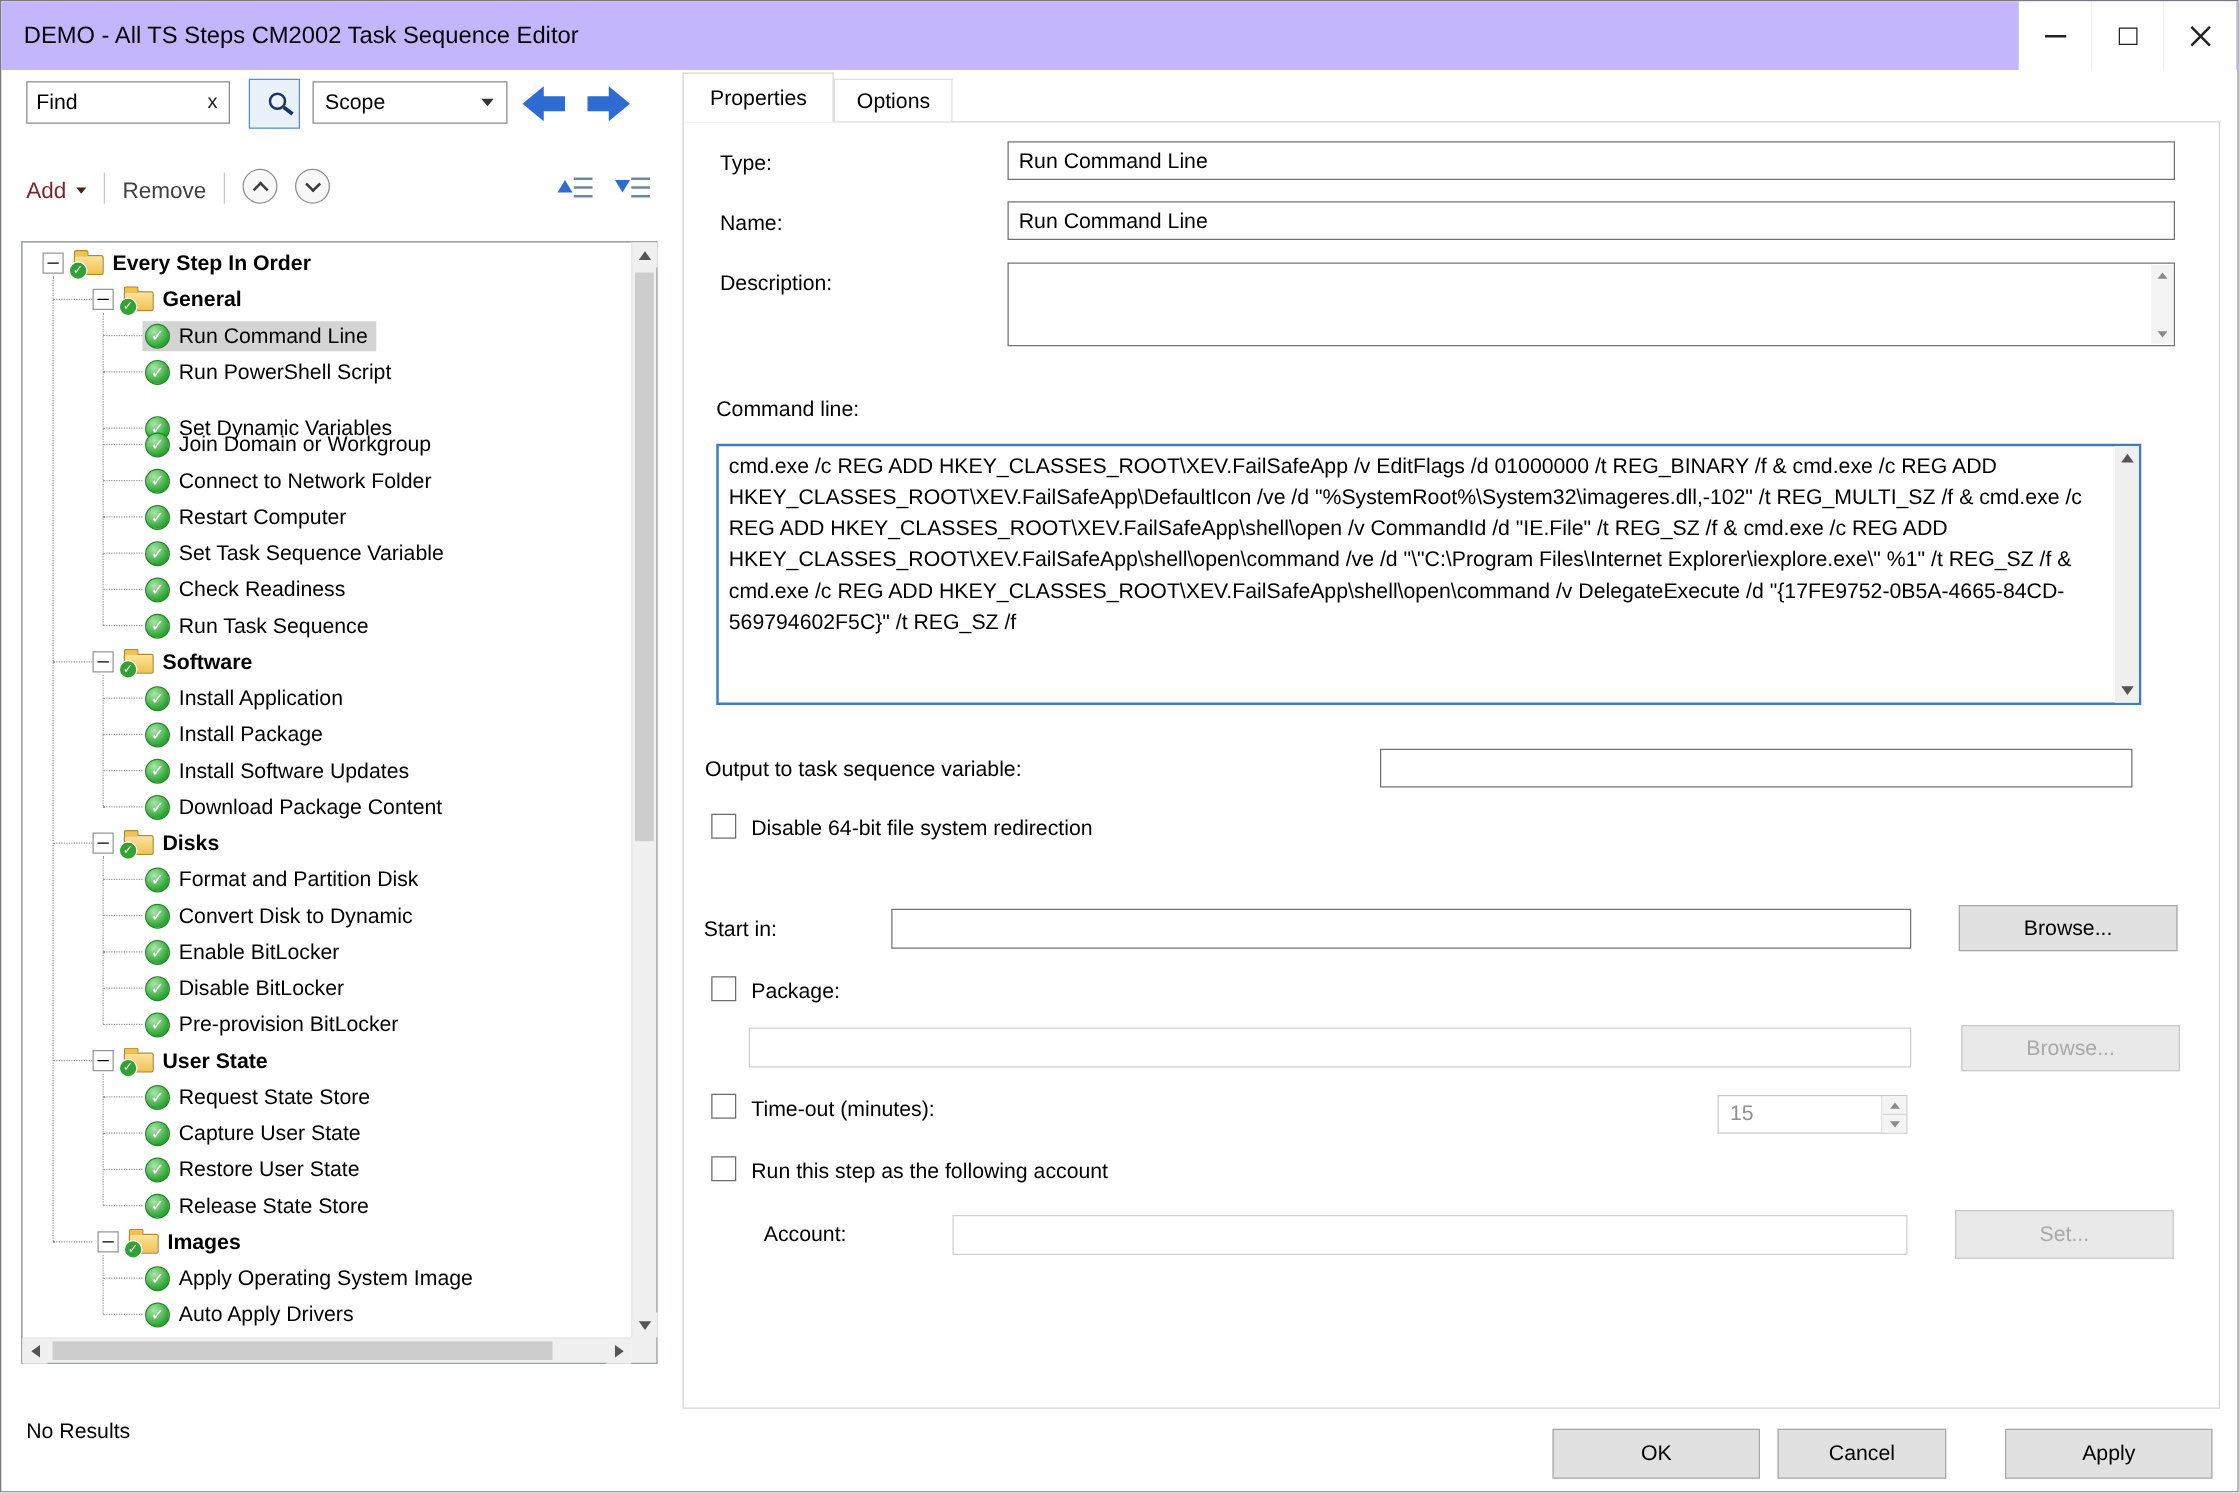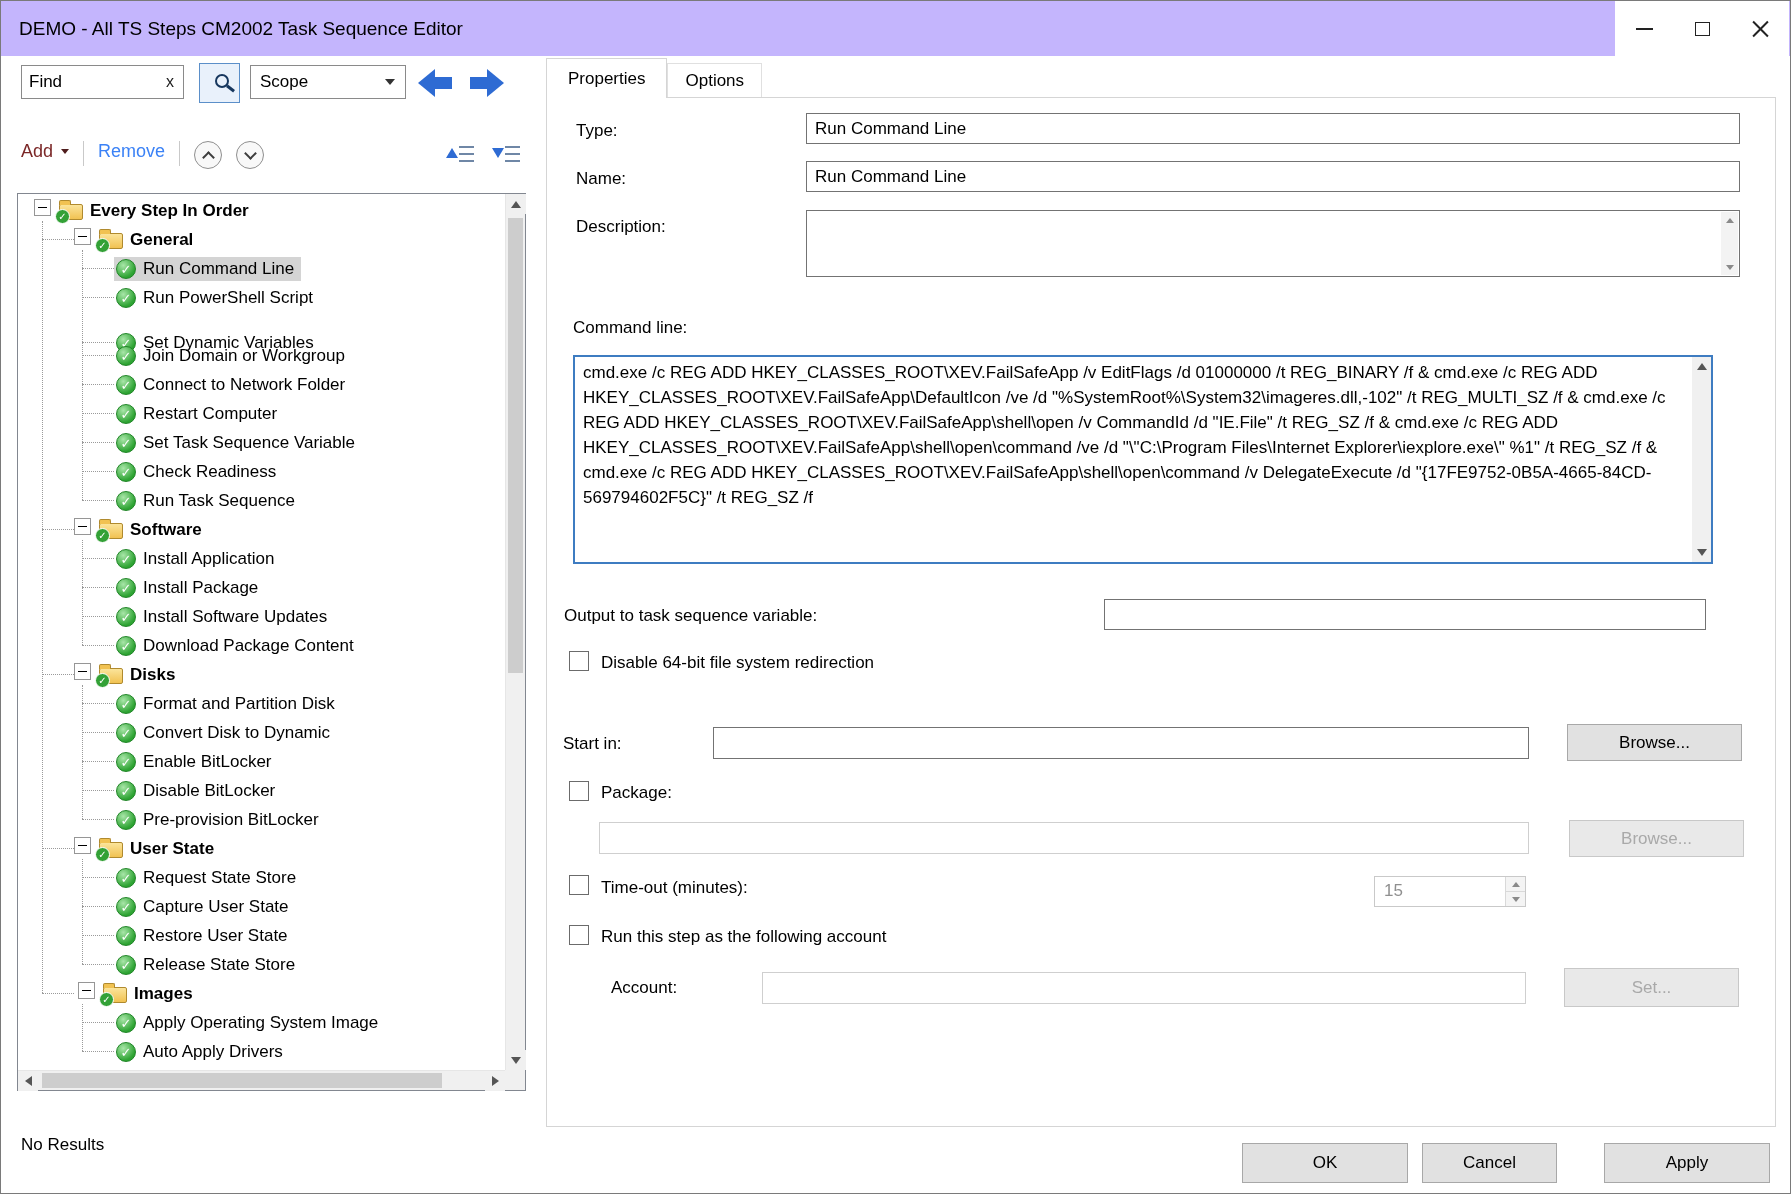--- a/index.html
+++ b/index.html
@@ -34,45 +34,45 @@
   .arrow-ico{position:relative;display:block;width:38px;height:28px;margin:0 auto}
   .arrow-ico i{display:block}
   .arrow-ico .head{position:absolute;top:0;width:0;height:0;border-top:14px solid transparent;border-bottom:14px solid transparent}
   .arrow-ico .tail{position:absolute;top:8px;width:18px;height:12px;background:#2e6bd3}
   .arrow-left .head{left:0;border-right:17px solid #2e6bd3}
   .arrow-left .tail{left:16px}
   .arrow-right .head{right:0;border-left:17px solid #2e6bd3}
   .arrow-right .tail{right:16px}
 
   
-  .tree-toolbar{position:absolute;left:20px;top:140px;width:505px;height:34px;display:flex;align-items:flex-start}
+  .tree-toolbar{position:absolute;left:20px;top:128px;width:505px;height:34px;display:flex;align-items:flex-end}
   .tb-add{display:flex;align-items:center;gap:8px;color:#7b2727;cursor:pointer;background:none;border:none;font:inherit;font-size:18px}
   .tb-dd{width:0;height:0;border-left:4px solid transparent;border-right:4px solid transparent;border-top:5px solid #4f1d1d;display:block}
   .tb-sep{width:1px;height:25px;background:#c9c9c9;margin:0 14px;flex:none}
-  .tb-remove{color:#3b82f6;cursor:pointer;background:none;border:none;font:inherit;font-size:18px}
+  .tb-remove{color:#404040;cursor:pointer;background:none;border:none;font:inherit;font-size:18px}
   .circle-btn{width:28px;height:28px;border-radius:50%;border:1px solid #8f8f8f;background:#f8f8f8;display:flex;align-items:center;justify-content:center;cursor:pointer;margin-right:14px;padding:0}
   .chev{width:9px;height:9px;border-left:2px solid #3d3d3d;border-top:2px solid #3d3d3d;display:block}
   .chev-up{transform:rotate(45deg);margin-top:4px}
   .chev-down{transform:rotate(225deg);margin-top:-4px}
   .tb-right{margin-left:auto;display:flex;gap:16px;margin-right:6px}
   .tb-icon-btn{width:30px;height:26px;border:none;background:transparent;position:relative;cursor:pointer;padding:0}
   .tb-icon{position:relative;width:30px;height:24px;display:block}
   .tb-icon .bars{position:absolute;right:0;top:4px;width:15px;height:2px;background:#6f87a6;box-shadow:0 7px 0 #6f87a6,0 14px 0 #6f87a6;display:block}
   .tb-icon .arr{position:absolute;left:2px;width:0;height:0;display:block}
   .tb-icon .arr-up{top:6px;border-left:6px solid transparent;border-right:6px solid transparent;border-bottom:10px solid #2e6bd3}
   .tb-icon .arr-down{top:6px;border-left:6px solid transparent;border-right:6px solid transparent;border-top:10px solid #2e6bd3}
 
   
   .tree-box{position:absolute;left:16px;top:192px;width:509px;height:898px;border:1px solid #828790;background:#fff}
   .tree-content{position:absolute;left:0;top:0;right:20px;bottom:20px;overflow:hidden}
   .tree-row{position:absolute;left:0;right:0;height:29px;display:flex;align-items:center;cursor:default}
   .tree-row.bold .label{font-weight:bold}
   .dash{position:absolute;height:0;border-top:1px dotted #9a9a9a;top:14px}
   .vline{position:absolute;width:0;border-left:1px dotted #9a9a9a}
-  .row-main{display:flex;align-items:flex-start;position:relative}
+  .row-main{display:flex;align-items:center;position:relative}
   .expander{width:17px;height:17px;border:1px solid #969696;background:#fff;position:relative;flex:none;margin-right:6px}
   .expander::before{content:'';position:absolute;left:3px;right:3px;top:7px;border-top:1px solid #000}
   .row-sel{display:flex;align-items:center;padding:2px 7px 2px 2px}
   .row-sel.selected{background:#d4d4d4}
   .folder-icon{position:relative;width:24px;height:16px;background:linear-gradient(#fbe49a,#f1c252);border:1px solid #b08a2e;border-radius:2px;margin:2px 7px 0 0;flex:none}
   .folder-icon::before{content:'';position:absolute;top:-5px;left:-1px;width:10px;height:4px;background:#f1c252;border:1px solid #b08a2e;border-bottom:none;border-radius:2px 2px 0 0}
   .folder-icon::after{content:'\2713';position:absolute;left:-5px;bottom:-5px;width:13px;height:13px;background:#33a136;border:1px solid #fff;border-radius:50%;color:#fff;font-size:10px;line-height:13px;text-align:center;font-weight:700;font-family:"DejaVu Sans",sans-serif}
   .check-icon{flex:none;width:20px;height:20px;border-radius:50%;border:1px solid #1f8526;background:radial-gradient(circle at 35% 30%,#a8e6a8,#2da332 70%);color:#fff;font-size:13px;line-height:19px;text-align:center;font-weight:700;margin-right:7px;font-family:"DejaVu Sans",sans-serif}
   .check-icon::before{content:'\2713'}
   .label{white-space:nowrap;font-size:17px}

